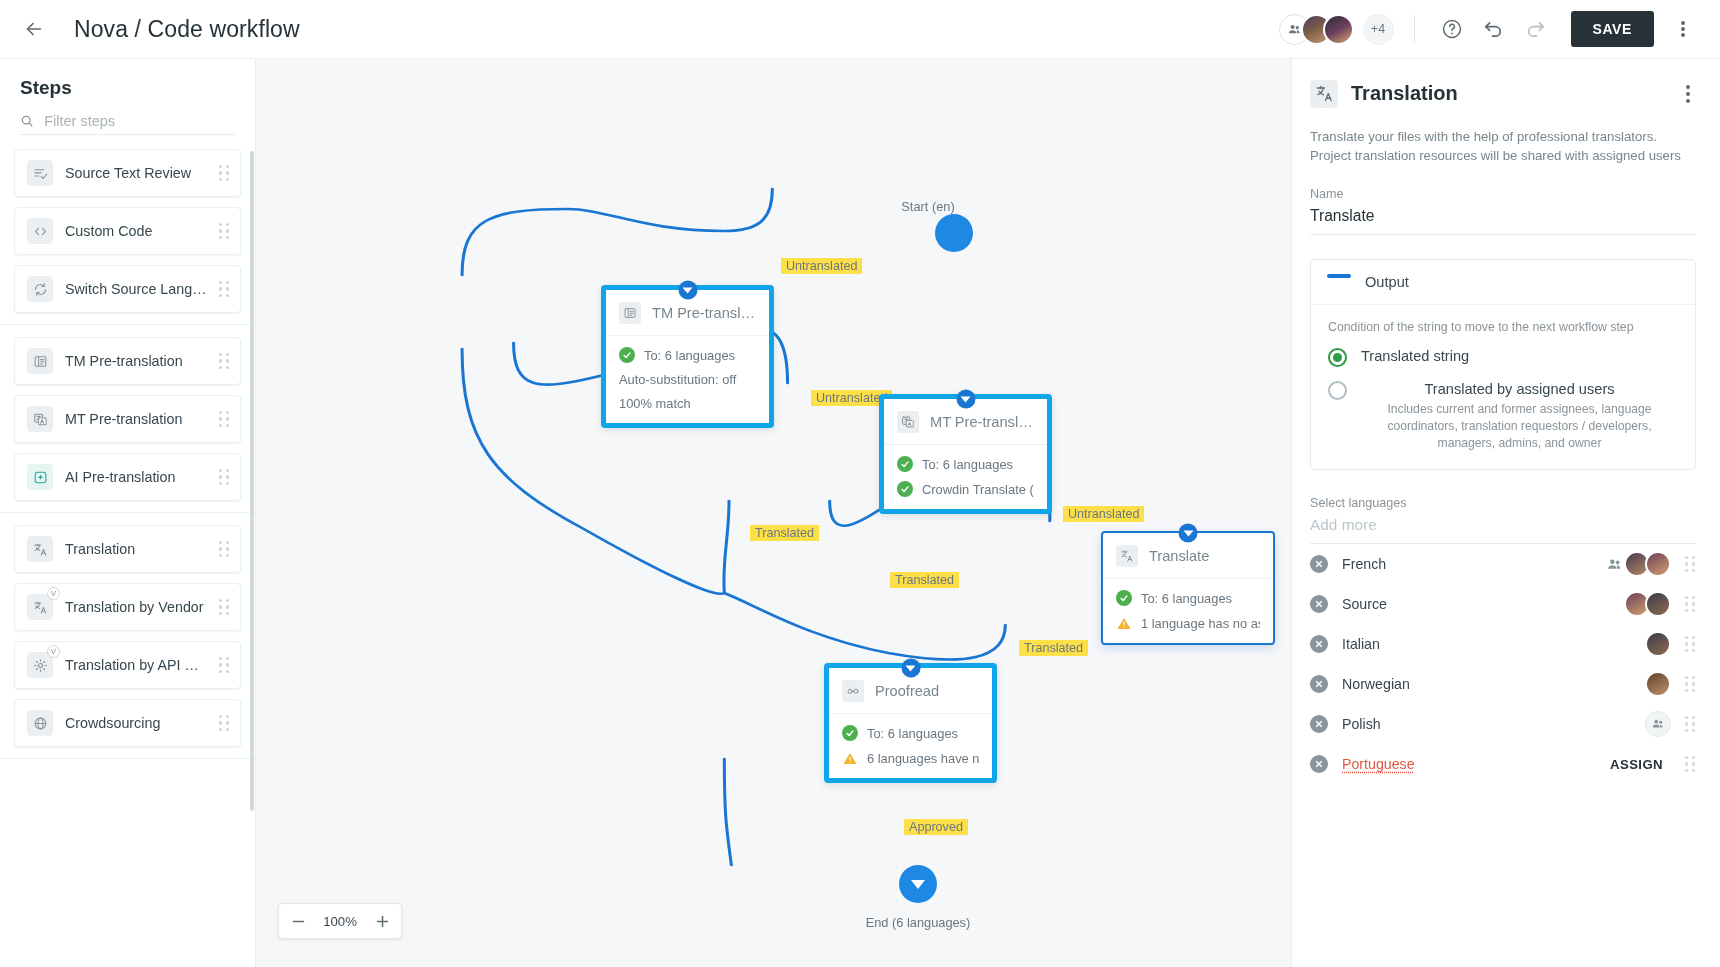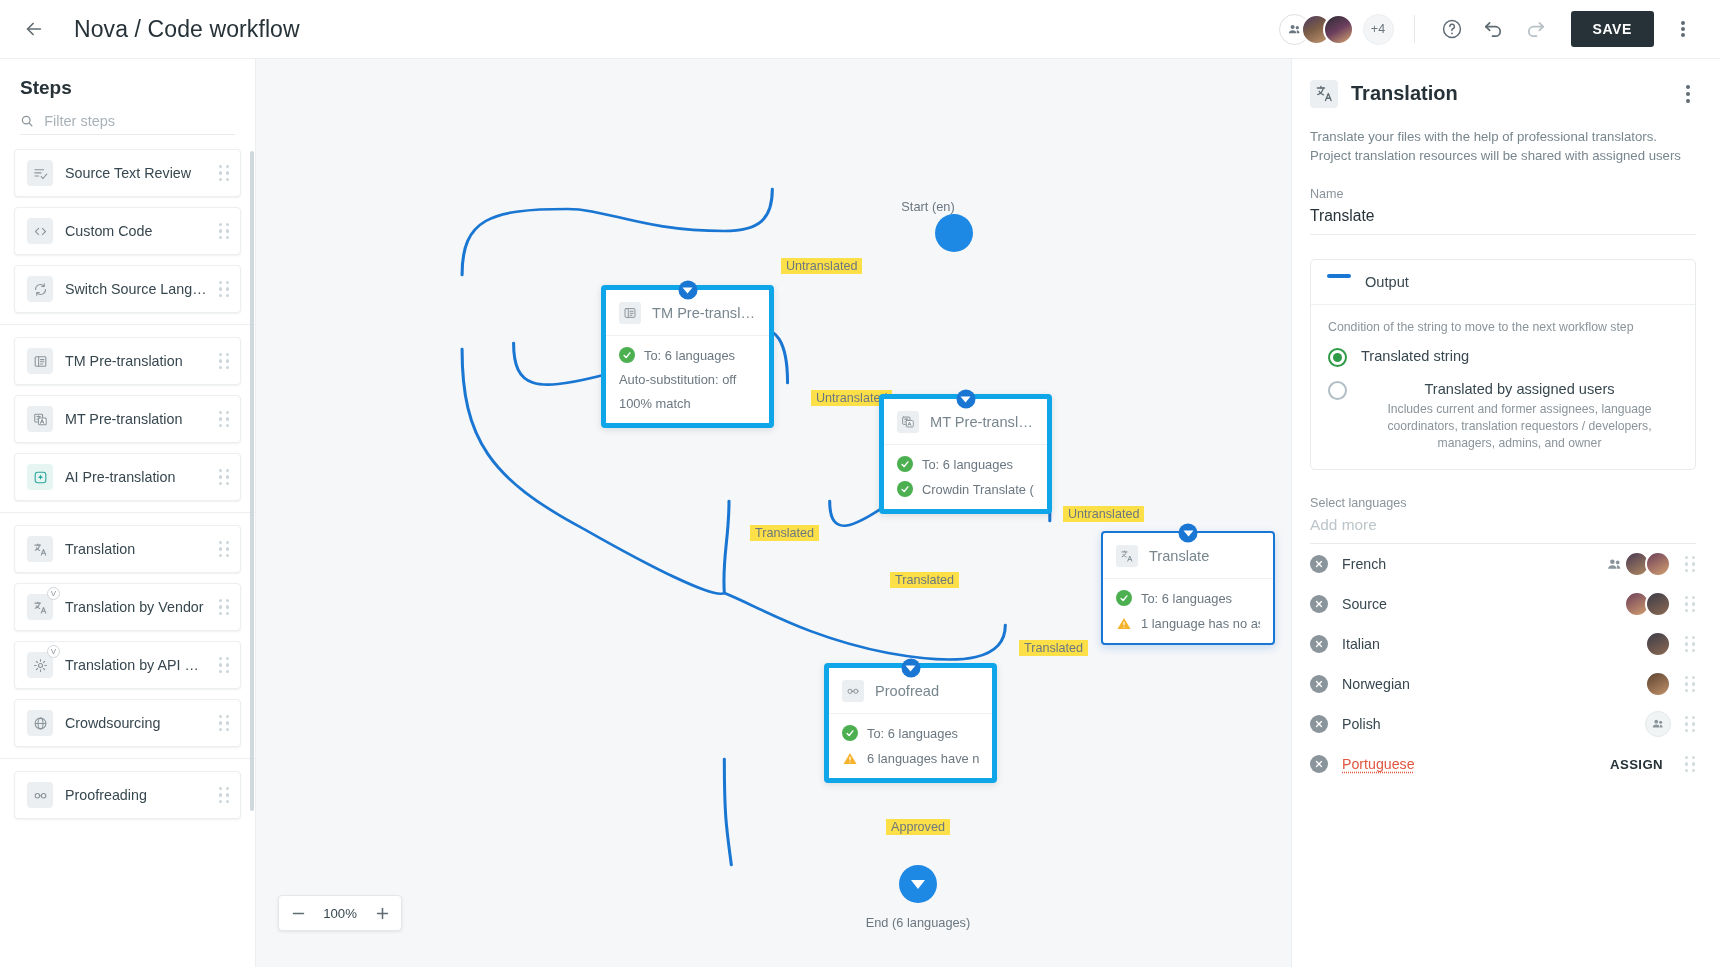--- a/index.html
+++ b/index.html
@@ -152,21 +152,21 @@
   .terminal {
     position: absolute; width: 38px; height: 38px; border-radius: 50%;
     background: #1e88e5; display: flex; align-items: center; justify-content: center;
   }
   .terminal.end::after {
     content: ""; border-left: 7px solid transparent; border-right: 7px solid transparent;
     border-top: 9px solid #fff; display: block;
   }
   .terminal-label { position: absolute; font-size: 12.8px; color: #6b7780; white-space: nowrap; }
   .zoom-ctl {
-    position: absolute; left: 22px; bottom: 36px;
+    position: absolute; left: 22px; bottom: 28px;
     display: flex; align-items: center; background: #fff;
     border: 1px solid #e4e8ea; border-radius: 4px; height: 36px;
     box-shadow: 0 1px 3px rgba(38,50,56,.1);
   }
   .zoom-btn { width: 38px; height: 100%; display: flex; align-items: center; justify-content: center; color: #5f6b72; cursor: pointer; font-size: 19px; }
   .zoom-val { font-size: 13.2px; color: #37474f; min-width: 46px; text-align: center; }
 
   
   .panel {
     width: 429px; min-width: 429px; background: #fff;
@@ -495,40 +495,20 @@
                 <b></b>
                 <b></b>
                 <b></b>
                 <b></b>
                 <b></b>
                 <b></b>
               </div>
             </div>
           </div>
           <div class="group-sep"></div>
-          <div class="step-group">
-            <div class="step-card">
-              <span class="step-ico">
-                <svg width="15" height="15" viewBox="0 0 24 24" fill="none" stroke="currentColor" stroke-width="1.7" stroke-linecap="round" stroke-linejoin="round">
-                  <circle cx="7" cy="12.5" r="3.6"></circle>
-                  <circle cx="17" cy="12.5" r="3.6"></circle>
-                  <line x1="10.6" y1="12.5" x2="13.4" y2="12.5"></line>
-                </svg>
-              </span>
-              <span class="step-label">Proofreading</span>
-              <div class="drag-dots">
-                <b></b>
-                <b></b>
-                <b></b>
-                <b></b>
-                <b></b>
-                <b></b>
-              </div>
-            </div>
-          </div>
         </div>
       <div class="sb-scrollbar"></div>
     </div>
 
     <div class="canvas">
       <svg class="edges" viewBox="0 0 884 908" preserveAspectRatio="none">
         <g fill="none" stroke="#1976d2" stroke-width="2.6" stroke-linecap="round">
 
           <path d="M441 130 C441 160 430 172 400 172 C330 172 300 150 266 150 C200 150 176 160 176 216"></path>
 
@@ -552,21 +532,21 @@
       <div class="terminal end" style="left:643px; top:806px;"></div>
       <div class="terminal-label" style="left:662px; top:856px; transform:translate(-50%,0);">End (6 languages)</div>
 
       <div id="edge-labels">
           <div class="edge-label" style="left: 525px; top: 199px;">Untranslated</div>
           <div class="edge-label" style="left: 555px; top: 331px;">Untranslated</div>
           <div class="edge-label" style="left: 807px; top: 447px;">Untranslated</div>
           <div class="edge-label" style="left: 494px; top: 466px;">Translated</div>
           <div class="edge-label" style="left: 634px; top: 513px;">Translated</div>
           <div class="edge-label" style="left: 763px; top: 581px;">Translated</div>
-          <div class="edge-label" style="left: 630px; top: 760px;">Approved</div>
+          <div class="edge-label" style="left: 648px; top: 760px;">Approved</div>
         </div>
       <div id="nodes-layer">
           <div class="node" style="left: 345px; top: 226px; width: 173px;">
             <div class="node-port top"></div>
             <div class="node-head">
               <span class="node-ico">
                 <svg width="14" height="14" viewBox="0 0 24 24" fill="none" stroke="currentColor" stroke-width="1.7" stroke-linecap="round" stroke-linejoin="round">
                   <rect x="3.5" y="4.5" width="17" height="15" rx="1.6"></rect>
                   <line x1="9" y1="4.5" x2="9" y2="19.5"></line>
                   <line x1="12" y1="9" x2="17.5" y2="9"></line>

